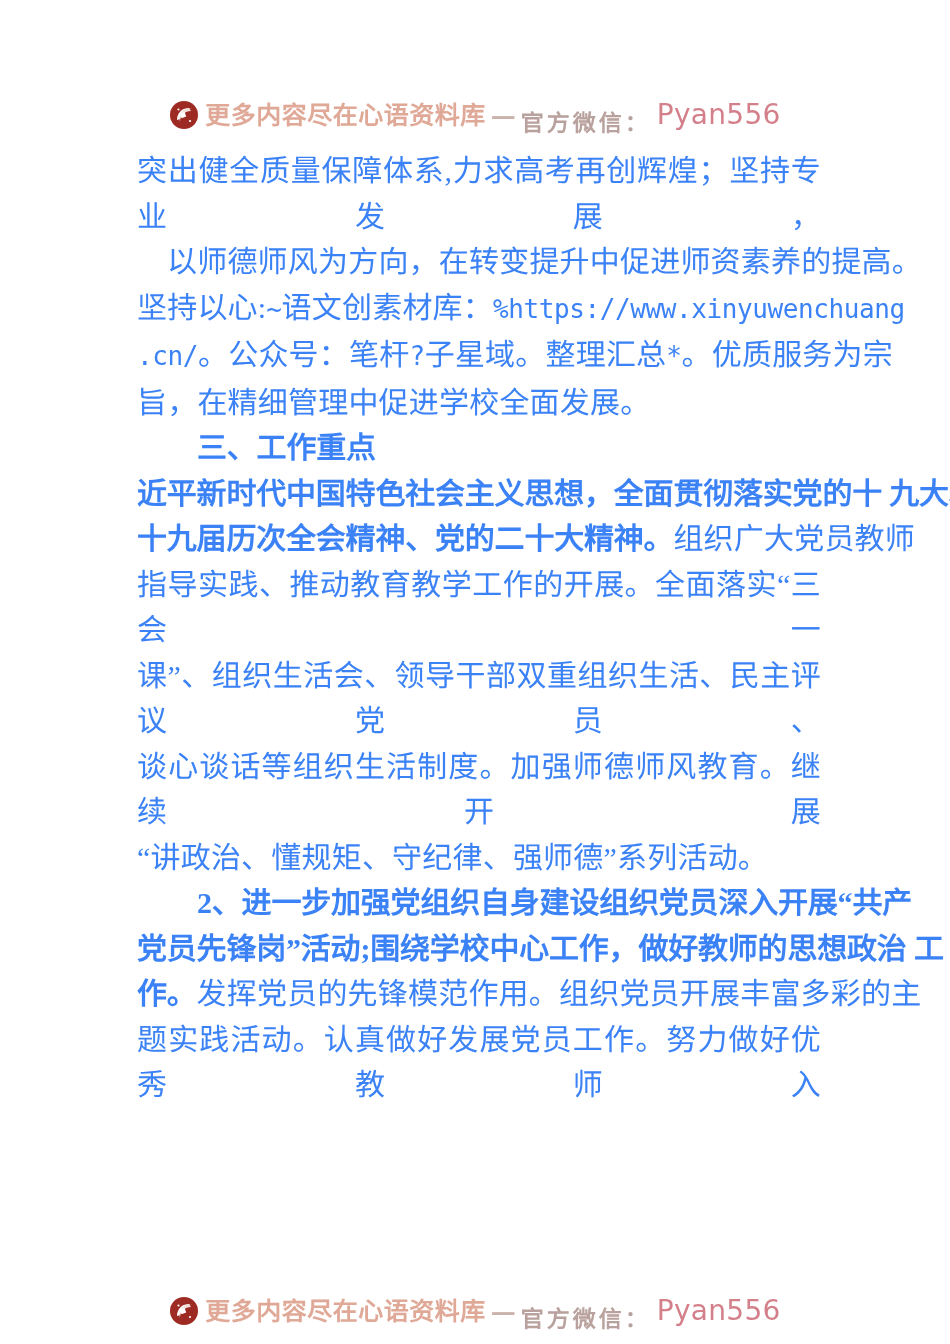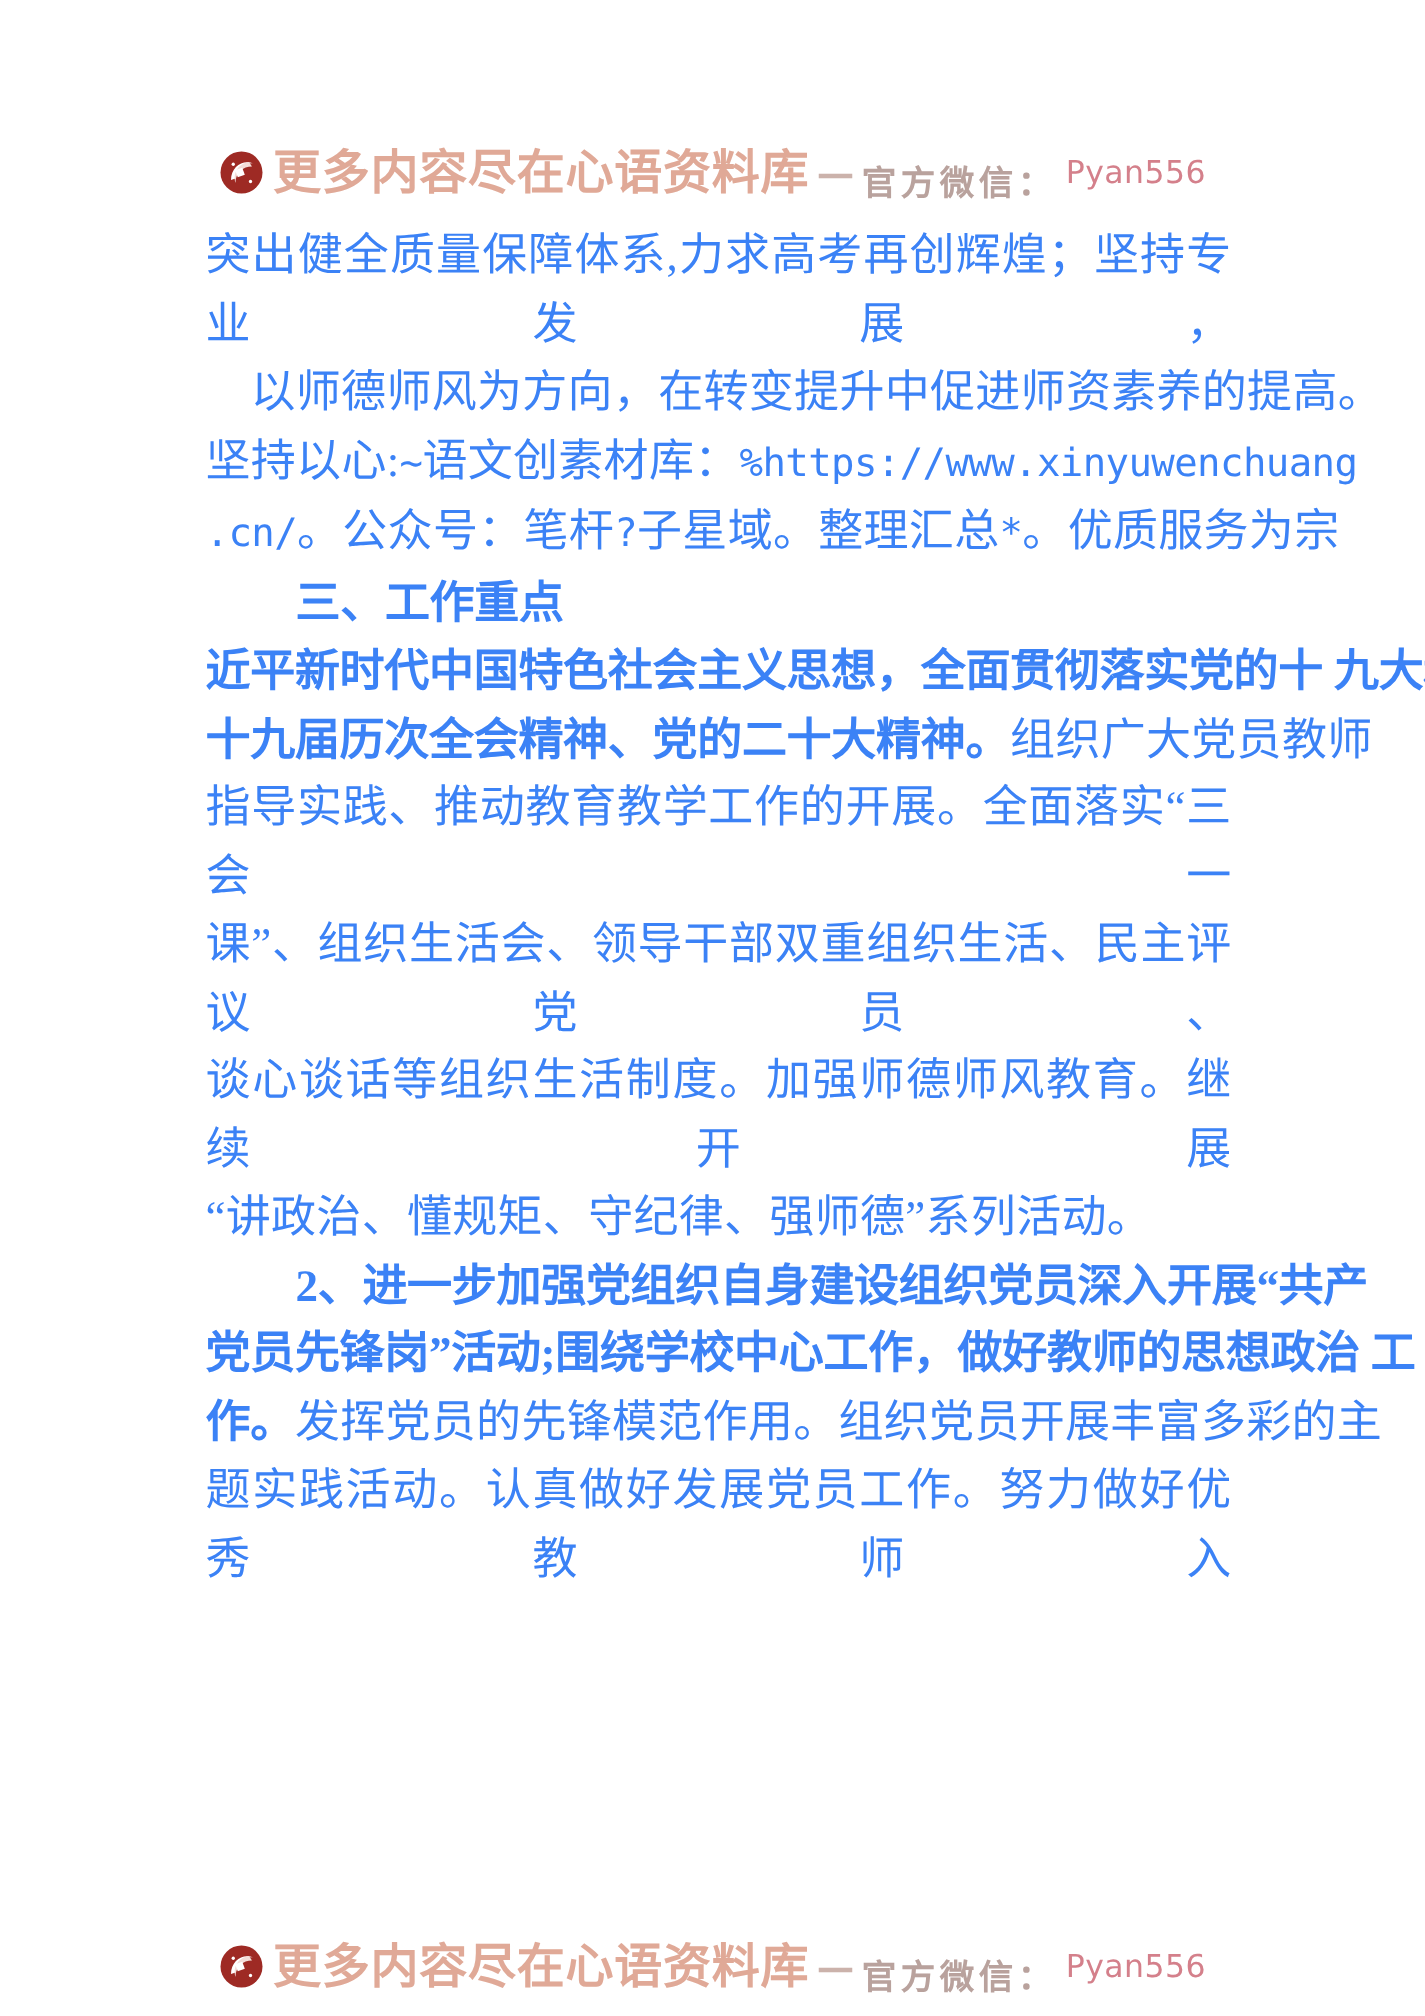--- a/index.html
+++ b/index.html
@@ -32,21 +32,21 @@
     width:30px;height:30px;
     flex:0 0 30px;
     position:relative;
     display:inline-block;
   }
   .wm-logo svg{display:block;width:30px;height:30px;}
 
   .wm-main{
     font-family:"DejaVu Serif","Liberation Serif",serif;
     font-weight:700;
-    font-size:32px;
+    font-size:25px;
     letter-spacing:0.5px;
     color:#e0a997;
     line-height:1;
   }
   .wm-dash{
     font-family:"DejaVu Serif","Liberation Serif",serif;
     font-weight:700;
     font-size:25px;
     color:#cbb2ab;
     line-height:1;
@@ -57,21 +57,21 @@
     font-weight:700;
     font-size:23px;
     letter-spacing:3px;
     color:#b9a29d;
     line-height:1;
     margin-top:15px;
   }
   .wm-id{
     font-family:"DejaVu Sans","Liberation Sans",sans-serif;
     font-weight:400;
-    font-size:21px;
+    font-size:28px;
     letter-spacing:0.3px;
     color:#d4808b;
     line-height:1;
   }
 
   
   .doc{
     position:absolute;
     left:137px;
     top:148px;
@@ -129,20 +129,21 @@
     <span class="wm-dash">—</span>
     <span class="wm-sub">官方微信：</span>
     <span class="wm-id">Pyan556</span>
 </div>
 
 <div class="doc" id="doc-body">
     <div class="line just" id="para-intro-l1"><span class="">突出健全质量保障体系,力求高考再创辉煌；坚持专业发展，</span></div>
     <div class="line ind1" id="para-intro-l2"><span class="">以师德师风为方向，在转变提升中促进师资素养的提高。</span></div>
     <div class="line" id="para-intro-l3"><span class="">坚持以心:</span><span class="mono">~</span><span class="">语文创素材库：</span><span class="mono">%https://www.xinyuwenchuang</span></div>
     <div class="line" id="para-intro-l4"><span class="mono">.cn/</span><span class="">。公众号：笔杆</span><span class="mono">?</span><span class="">子星域。整理汇总</span><span class="mono">*</span><span class="">。优质服务为宗</span></div>
+    <div class="line" id="para-intro-l5"><span class="">旨，在精细管理中促进学校全面发展。</span></div>
     <div class="line ind2 heading" id="heading-section-three"><span class="b ">三、工作重点</span></div>
     <div class="line" id="item1-l2"><span class="b ">近平新时代中国特色社会主义思想，全面贯彻落实党的十 九大和</span></div>
     <div class="line" id="item1-l3"><span class="b ">十九届历次全会精神、党的二十大精神。</span><span class="">组织广大党员教师</span></div>
     <div class="line just" id="item1-l6"><span class="">指导实践、推动教育教学工作的开展。全面落实“三会一</span></div>
     <div class="line just" id="item1-l7"><span class="">课”、组织生活会、领导干部双重组织生活、民主评议党员、</span></div>
     <div class="line just" id="item1-l8"><span class="">谈心谈话等组织生活制度。加强师德师风教育。继续开展</span></div>
     <div class="line" id="item1-l9"><span class="">“讲政治、懂规矩、守纪律、强师德”系列活动。</span></div>
     <div class="line ind2" id="item2-l1"><span class="b ">2、进一步加强党组织自身建设组织党员深入开展“共产</span></div>
     <div class="line" id="item2-l2"><span class="b ">党员先锋岗”活动;围绕学校中心工作，做好教师的思想政治 工</span></div>
     <div class="line" id="item2-l3"><span class="b ">作。</span><span class="">发挥党员的先锋模范作用。组织党员开展丰富多彩的主</span></div>

